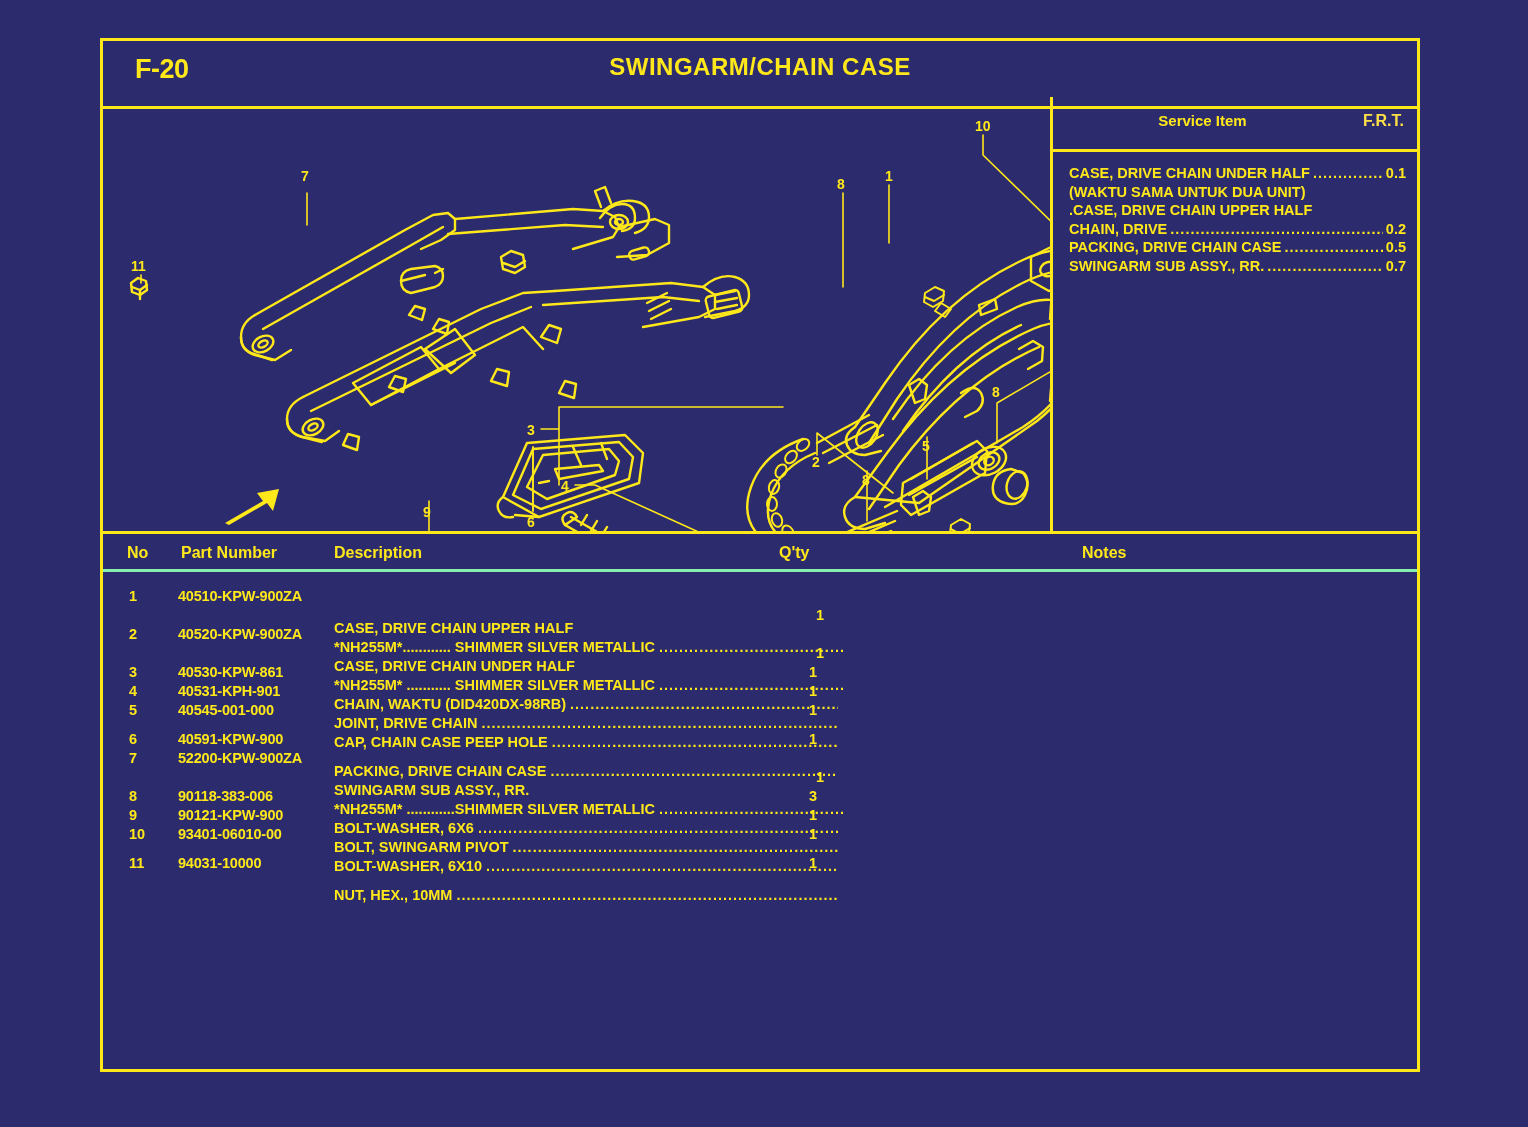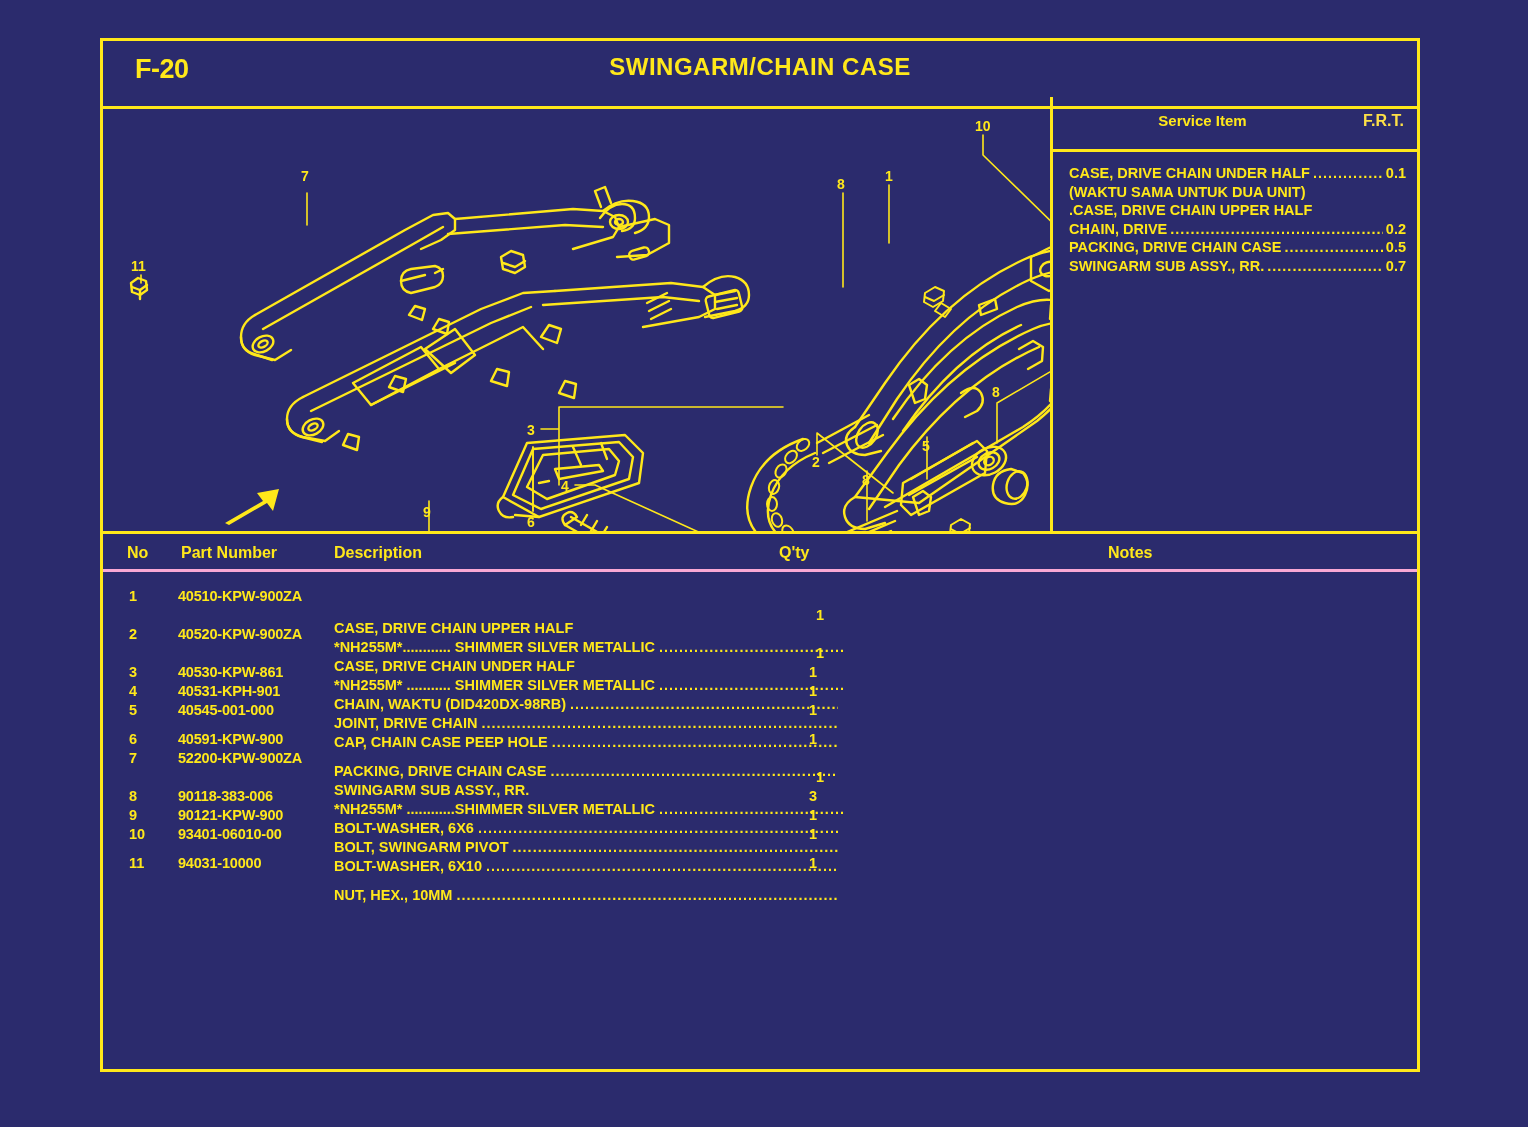--- a/index.html
+++ b/index.html
@@ -83,32 +83,32 @@
   .svc-dots{
     flex:1 1 auto;overflow:hidden;white-space:nowrap;
     margin:0 3px;letter-spacing:1px;
   }
   .svc-frt{flex:0 0 auto;}
 
   
   .table-head{
     position:absolute;left:0;top:490px;width:100%;height:41px;
     border-top:3px solid #ffe81a;
-    border-bottom:3px solid #f9a8d4;
+    border-bottom:3px solid #86efac;
     box-sizing:border-box;
   }
   .th{
     position:absolute;top:10px;
     color:#ffe81a;font-size:16px;font-weight:bold;
   }
   .th-no{left:24px;}
   .th-pn{left:78px;}
   .th-desc{left:231px;}
   .th-qty{left:676px;text-align:center;}
-  .th-notes{left:1005px;}
+  .th-notes{left:979px;}
 
   .parts-body{
     position:absolute;left:0;top:531px;
     width:100%;bottom:0;
     padding-top:16px;
     box-sizing:border-box;
   }
   .prow{
     position:relative;height:19px;
     color:#ffe81a;font-size:14.5px;font-weight:bold;

